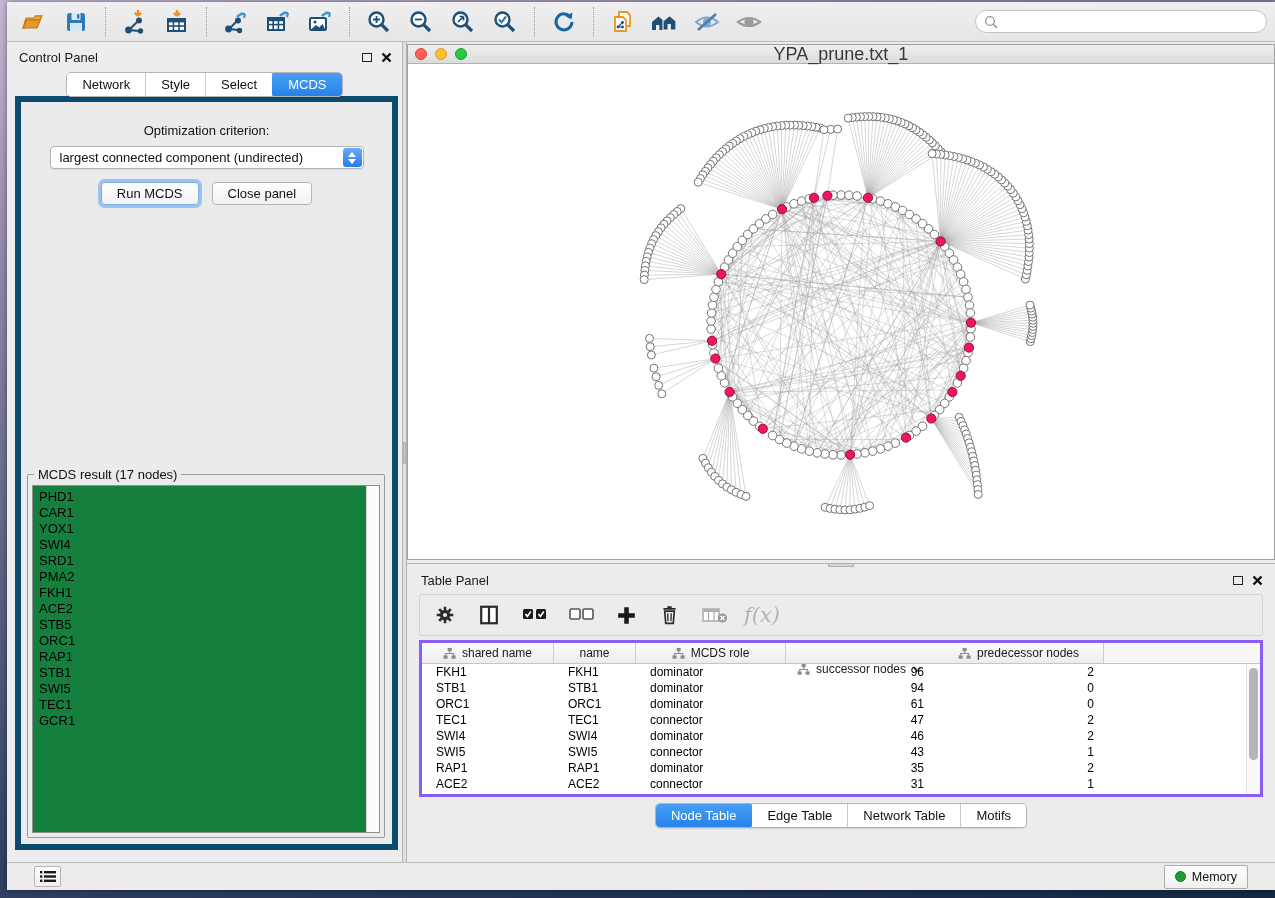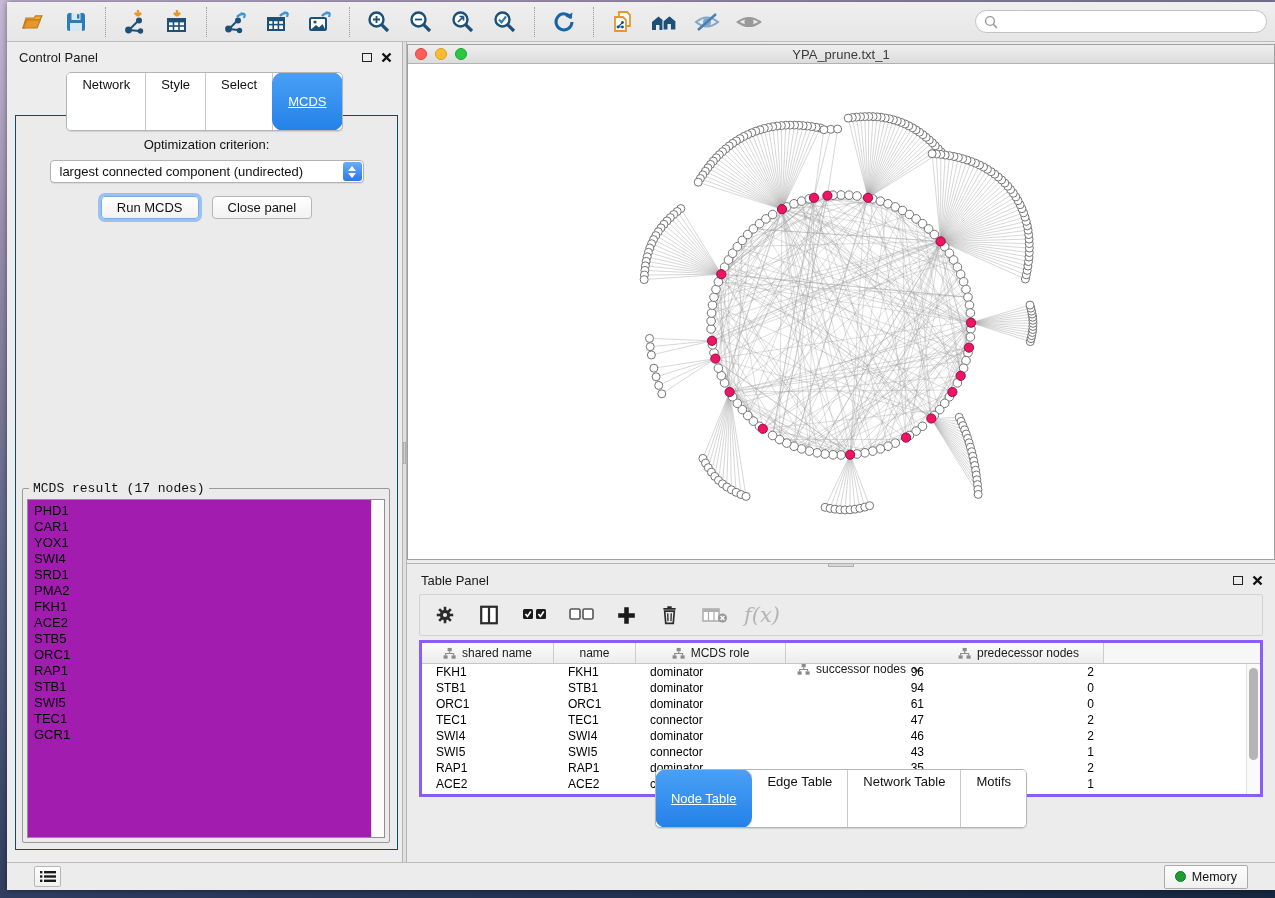--- a/index.html
+++ b/index.html
@@ -29,50 +29,50 @@
   
   #control-panel { width:395px; flex:0 0 auto; background:#ededed; position:relative; }
   #cp-titlebar { height:26px; display:flex; align-items:center; padding:4px 10px 0 12px; }
   #cp-title { font-size:13px; color:#1a1a1a; }
   .win-btns { margin-left:auto; display:flex; align-items:center; gap:9px; }
   .float-icon { width:10px; height:9px; border:1.6px solid #222; display:inline-block; }
   #cp-tabs-row { position:absolute; left:0; right:0; top:30px; display:flex; justify-content:center; z-index:3; }
   .seg-control { display:inline-flex; background:#fff; border:1px solid #b5b5b5; border-radius:5px; overflow:hidden; box-shadow:0 1px 1px rgba(0,0,0,.12); }
   .seg { font-size:13px; color:#111; padding:4px 15px; border-right:1px solid #c9c9c9; background:#fff; cursor:default; }
   .seg:last-child { border-right:none; }
-  .seg.active { background:linear-gradient(#4aa0f5,#2381e8); color:#fff; border-radius:12px; margin:-1px; padding:22px 16px;text-decoration:underline; }
-  #cp-content { position:absolute; left:8px; right:4px; top:54px; bottom:12px; background:#ebebeb; border:1px solid #0c4a6e;margin-top:19px; }
+  .seg.active { background:linear-gradient(#4aa0f5,#2381e8); color:#fff; border-radius:4px; margin:-1px; padding:5px 16px; }
+  #cp-content { position:absolute; left:8px; right:4px; top:54px; bottom:12px; background:#ebebeb; border:6px solid #0c4a6e; }
   #opt-label { text-align:center; font-size:13px; color:#111; margin-top:21px; }
   #opt-select { margin:8px auto 0; width:314px; height:23px; background:#fff; border:1px solid #b3b3b3; border-radius:4px; display:flex; align-items:center; position:relative; padding-left:9px; font-size:13px; color:#111; box-shadow:0 1px 1px rgba(0,0,0,.08); }
   #opt-stepper { position:absolute; right:1px; top:1px; bottom:1px; width:19px; border-radius:3px; background:linear-gradient(#6aaef8,#2a79e8); display:flex; flex-direction:column; align-items:center; justify-content:center; gap:2px; }
   .tri-up { width:0; height:0; border-left:4px solid transparent; border-right:4px solid transparent; border-bottom:5px solid #fff; }
   .tri-dn { width:0; height:0; border-left:4px solid transparent; border-right:4px solid transparent; border-top:5px solid #fff; }
   #cp-buttons { display:flex; justify-content:center; gap:13px; margin-top:13px; }
   .btn { font-size:13px; color:#111; background:linear-gradient(#ffffff,#f2f2f2); border:1px solid #b6b6b6; border-radius:4px; padding:3px 15px; font-family:"Liberation Sans",sans-serif; }
   .btn.focus-ring { box-shadow:0 0 0 3px rgba(98,165,245,.6); border-color:#7aaee0; }
   
   #mcds-fieldset { position:absolute; left:6px; right:7px; top:372px; bottom:6px; border:1px solid #9a9a9a; border-radius:2px; }
-  #mcds-legend { position:absolute; top:-8px; left:6px; background:#ebebeb; padding:0 4px; font-size:13px; color:#111;font-family:Liberation Mono, monospace; }
-  #mcds-listbox { position:absolute; left:4px; right:4px; top:10px; bottom:4px; background:#a21caf; border:1px solid #8f8f8f; display:flex; }
+  #mcds-legend { position:absolute; top:-8px; left:6px; background:#ebebeb; padding:0 4px; font-size:13px; color:#111; }
+  #mcds-listbox { position:absolute; left:4px; right:4px; top:10px; bottom:4px; background:#15803d; border:1px solid #8f8f8f; display:flex; }
   #mcds-list { flex:1; padding:3px 0 0 6px; overflow:hidden; }
   .mcds-item { font-size:13px; color:#000; line-height:16px; }
   #mcds-scroll { width:13px; border-left:1px solid #d8d8d8; background:#fcfcfc; }
   
   #v-divider { width:5px; flex:0 0 auto; background:#e0e0e0; border-left:1px solid #b4b4b4; border-right:1px solid #b4b4b4; position:relative; }
   #v-grip { position:absolute; top:400px; left:0; right:0; height:22px; background:#cfcfcf; border:1px solid #b0b0b0; }
   
   #right { flex:1; display:flex; flex-direction:column; position:relative; min-width:0; background:#ececec; }
   #net-frame { position:absolute; left:0; right:0; top:2px; height:516px; border:1px solid #a0a0a0; background:#fff; display:flex; flex-direction:column; }
   #net-titlebar { height:19px; background:linear-gradient(#efefef,#dcdcdc); border-bottom:1px solid #b2b2b2; position:relative; display:flex; align-items:center; justify-content:center; flex:0 0 auto; }
   #traffic { position:absolute; left:7px; top:3px; display:flex; gap:8px; }
   .tl { width:12px; height:12px; border-radius:50%; }
   .tl.red { background:#ff5f57; border:1px solid #e0443e; }
   .tl.yellow { background:#febc2e; border:1px solid #d89e24; }
   .tl.green { background:#28c840; border:1px solid #1ea433; }
-  #net-title { font-size:13px; color:#3a3a3a; }
+  #net-title { font-size:18px; color:#3a3a3a; }
   #net-canvas { flex:1; background:#fff; }
   
   #table-panel { position:absolute; left:0; right:0; top:521px; bottom:0; background:#ececec; border-top:1px solid #b4b4b4; }
   #tp-grip { position:absolute; top:-1px; left:50%; width:26px; height:4px; background:#d6d6d6; border:1px solid #b0b0b0; transform:translateX(-50%); }
   #tp-titlebar { height:27px; display:flex; align-items:center; padding:6px 12px 0 14px; }
   #tp-title { font-size:13px; color:#1a1a1a; }
   #tp-toolbar { margin:3px 12px 0 12px; height:42px; background:#ececec; border:1px solid #d2d2d2; border-radius:2px; display:flex; align-items:center; gap:22px; padding:0 14px; }
   .tpt-icon { display:flex; align-items:center; justify-content:center; }
   #fx-label { font-family:"DejaVu Serif", serif; font-style:italic; font-size:21px; color:#b3b3b3; margin-left:-6px; }
   #node-table { position:absolute; left:12px; right:12px; top:76px; bottom:65px; background:#fff; border:3px solid #8b5cf6; display:flex; flex-direction:column; overflow:hidden; }

